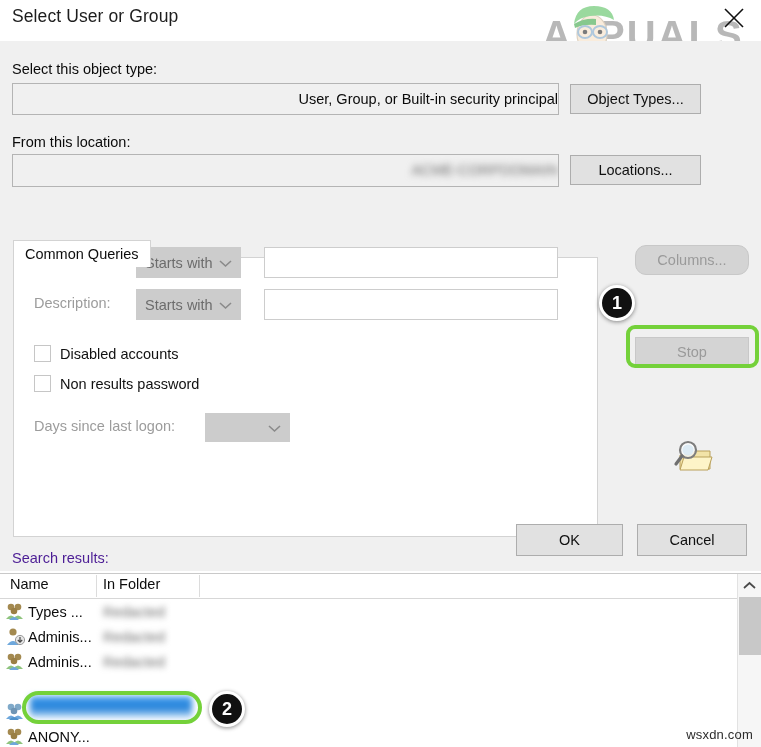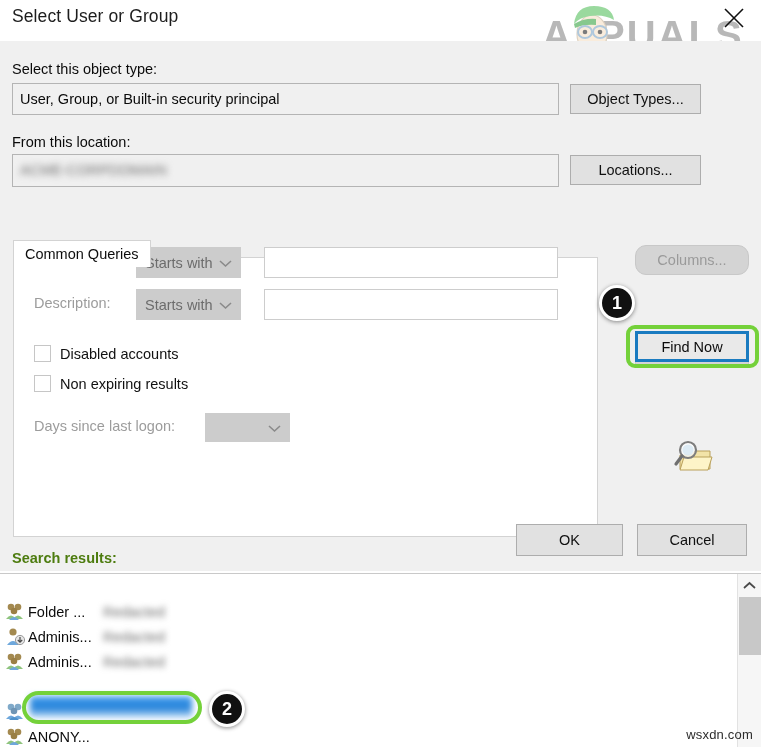--- a/index.html
+++ b/index.html
@@ -66,20 +66,21 @@
     position: absolute;
     background: #f0f0f0;
     border: 1px solid #b4b4b4;
     box-sizing: border-box;
     font-size: 14.5px;
     color: #0a0a0a;
     line-height: 30px;
     padding-left: 7px;
     overflow: hidden;
     white-space: nowrap;
+    text-align: right;
   }
   .blurred-text {
     display: inline-block;
     color: #6e6e6e;
     filter: blur(3.6px);
     user-select: none;
   }
 
   
   .btn {
@@ -227,22 +228,21 @@
     display: flex; align-items: center; justify-content: center;
     box-shadow: 0 1px 4px rgba(0,0,0,.45);
     z-index: 20;
   }
 
   
   #search-results-label {
     position: absolute;
     left: 12px; top: 550px;
     font-size: 14.5px;
-    color: #4d7c0f;
-    font-weight: bold;
+    color: #4c1d95;
   }
   #results-pane {
     position: absolute;
     left: 0; top: 573px;
     width: 761px; height: 174px;
     background: #ffffff;
     border-top: 1px solid #c9c9c9;
   }
   #results-header {
     position: absolute;
@@ -411,36 +411,35 @@
     </span>
   </div>
   <input class="text-input" style="left: 264px; top: 248px; width: 294px; height: 31px;" type="text" value="">
 
   <div class="check-row" style="left:34px; top:304px;">
     <span class="check-box"></span>
     <span class="check-label">Disabled accounts</span>
   </div>
   <div class="check-row" style="left:34px; top:334px;">
     <span class="check-box"></span>
-    <span class="check-label">Non expiring results</span>
+    <span class="check-label">Non results password</span>
   </div>
 
   <div class="dim-label" style="left:34px; top:377px;">Days since last logon:</div>
   <div class="combo" style="left:205px; top:372px; width:85px; height:29px;">
     <span></span>
     <span class="chev">
       <svg width="13" height="9" viewBox="0 0 13 9">
           <polyline points="1,2 6.5,7 12,2" fill="none" stroke="#8a8a8a" stroke-width="1.6"></polyline>
         </svg>
     </span>
   </div>
 
   <button class="btn disabled" style="left:635px; top:204px; width:114px; height:30px;border-radius:11px;">Columns...</button>
 
-  <div id="find-now-button">Find Now</div>
   <div id="find-now-highlight"></div>
 
   <button class="btn disabled" style="left:635px; top:296px; width:114px; height:31px;">Stop</button>
 
   <div style="position:absolute; left:672px; top:398px;">
     <svg width="42" height="36" viewBox="0 0 42 36">
       <path d="M8 16 L20 16 L23 12 L38 12 L38 30 L8 30 Z" fill="#f2e3a8" stroke="#b9a05a" stroke-width="1"></path>
       <path d="M12 18 L40 18 L36 31 L8 31 Z" fill="#fdf4c8" stroke="#b9a05a" stroke-width="1"></path>
       <circle cx="16" cy="11" r="8" fill="#ffffff" fill-opacity=".75" stroke="#7d7d7d" stroke-width="2.2"></circle>
       <circle cx="16" cy="11" r="5.6" fill="#d6e7f2" fill-opacity=".8"></circle>
@@ -451,33 +450,39 @@
   <div class="step-marker" style="left:599px; top:244px;">1</div>
 
   <button class="btn" style="left:637px; top:483px; width:110px; height:32px;">Cancel</button>
   <button class="btn" style="left:516px; top:483px; width:107px; height:32px;">OK</button>
 
   <div id="search-results-label" style="top:509px;">Search results:</div>
 </div>
 
 <div id="results-pane">
 
+  <div id="results-header">
+    <div class="col-head" style="left:10px;">Name</div>
+    <div class="col-sep" style="left:96px;"></div>
+    <div class="col-head" style="left:103px;">In Folder</div>
+    <div class="col-sep" style="left:199px;"></div>
+  </div>
 
   <div class="result-row" style="top:25px;">
     <span class="row-icon">
       <svg width="20" height="19" viewBox="0 0 20 19">
         <circle cx="6" cy="5" r="3.3" fill="#a3894f"></circle>
           <path d="M1 17 q5-7 10 0 z" fill="#8fc47e"></path>
         <circle cx="13" cy="5" r="3.3" fill="#a3894f"></circle>
           <path d="M8 17 q5-7 10 0 z" fill="#8fc47e"></path>
         <circle cx="9" cy="9" r="3.3" fill="#9a7f45"></circle>
           <path d="M4 18 q5-6 10 0 z" fill="#6fa8dc"></path>
       </svg>
     </span>
-    <span class="row-name">Folder ...</span>
+    <span class="row-name">Types ...</span>
     <span class="row-folder">Redacted</span>
   </div>
 
   <div class="result-row" style="top:50px;">
     <span class="row-icon">
       <svg width="20" height="19" viewBox="0 0 20 19">
         <circle cx="8" cy="5" r="3.6" fill="#a3894f"></circle>
           <path d="M2 18 q6-8 12 0 z" fill="#6fa8dc"></path>
         <circle cx="15" cy="13" r="4.6" fill="#e6e6e6" stroke="#9a9a9a" stroke-width="1"></circle>
         <path d="M15 10 l0 5 M12.8 13 l2.2 2.2 l2.2-2.2" stroke="#4a4a4a" stroke-width="1.2" fill="none"></path>

